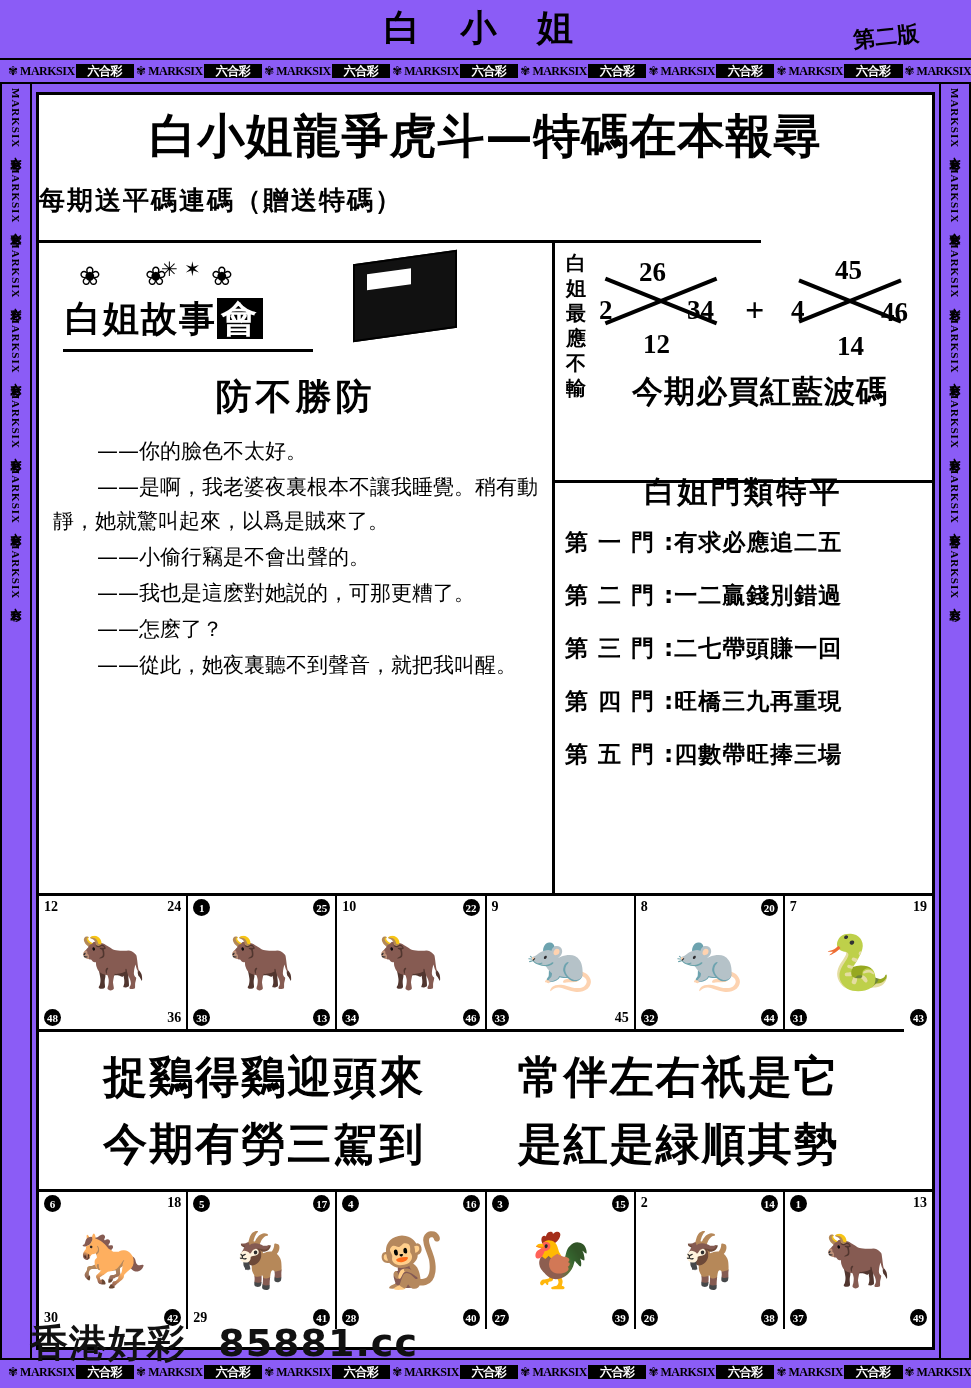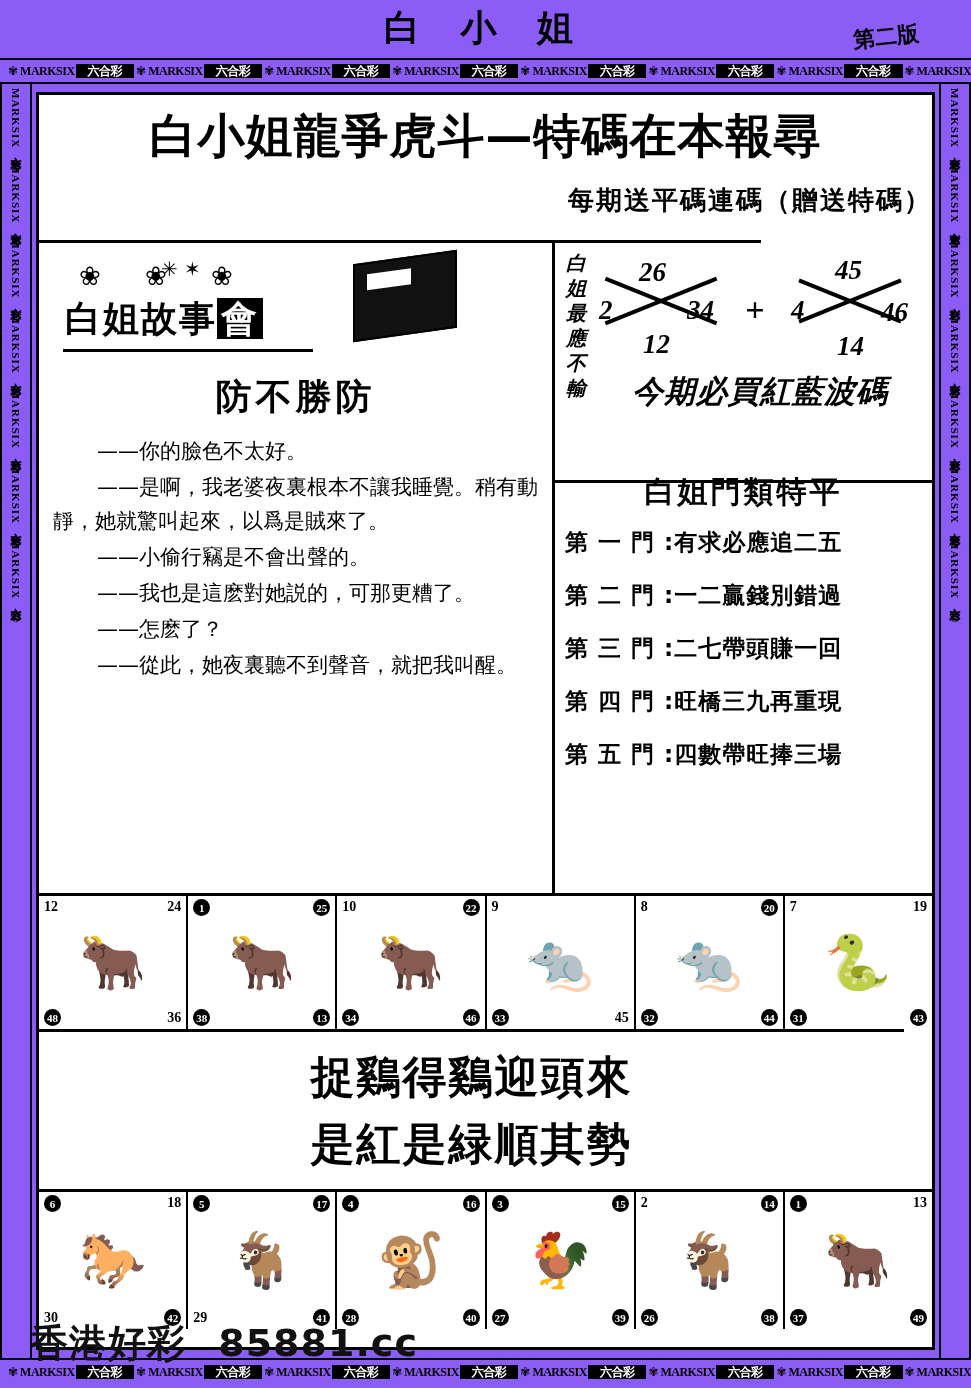--- a/index.html
+++ b/index.html
@@ -58,21 +58,21 @@
   }
 
   
   .headline-box{position:absolute;left:0;top:0;width:722px;height:148px;border-bottom:3px solid #000;box-sizing:border-box;}
   .headline{
     position:absolute;left:0;top:10px;width:893px;text-align:center;
     font-size:47px;font-weight:bold;letter-spacing:1px;
     font-family:"DejaVu Sans","Liberation Sans",sans-serif;
   }
   .subheadline{
-    position:absolute;left:0;top:88px;width:893px;text-align:right;
+    position:absolute;left:0;top:88px;width:893px;text-align:left;
     font-size:26px;font-weight:bold;letter-spacing:2px;
   }
 
   
   .story{
     position:absolute;left:0;top:148px;width:516px;height:650px;
     border-right:3px solid #000;box-sizing:border-box;padding:10px 14px;
   }
   .story-logo{position:relative;height:118px;}
   .story-logo .lbl{
@@ -92,21 +92,21 @@
   .story-title{
     text-align:center;font-size:36px;font-weight:bold;letter-spacing:4px;margin:2px 0 12px;
   }
   .story-body{font-size:21px;line-height:1.62;font-family:"DejaVu Sans","Liberation Sans",sans-serif;text-align:justify;}
   .story-body p{margin:0 0 2px;text-indent:0;}
   .story-body p.ind{text-indent:44px;}
 
   
   .formula-box{
     position:absolute;left:516px;top:148px;width:377px;height:240px;
-    border-bottom:3px solid #000;box-sizing:border-box;overflow:hidden;font-style:italic;
+    border-bottom:3px solid #000;box-sizing:border-box;overflow:hidden;
   }
   .formula-box .vlabel{
     position:absolute;left:6px;top:8px;width:30px;font-size:20px;font-weight:bold;
     line-height:25px;text-align:center;
   }
   .formula-box .nums{position:absolute;left:40px;top:4px;width:334px;height:120px;}
   .formula-box .n{position:absolute;font-size:27px;font-weight:bold;font-family:"Liberation Serif",serif;}
   .formula-box .strike{position:absolute;height:4px;background:#000;}
   .formula-box .bottom-line{
     position:absolute;left:40px;top:128px;width:330px;text-align:center;
@@ -316,22 +316,24 @@
           <span class="num tr">19</span>
           <span class="num bl circ">31</span>
           <span class="num br circ">43</span>
           <span class="animal">🐍</span>
         </div>
       </div>
 
     <div class="verse">
       <div class="verse-line">
         <span>捉鷄得鷄迎頭來</span>
+        <span>常伴左右祇是它</span>
       </div>
       <div class="verse-line">
+        <span>今期有勞三駕到</span>
         <span>是紅是緑順其勢</span>
       </div>
     </div>
 
     <div class="strip strip-bottom" id="strip-bottom">
         <div class="cell">
           <span class="num tl circ">6</span>
           <span class="num tr">18</span>
           <span class="num bl">30</span>
           <span class="num br circ">42</span>

